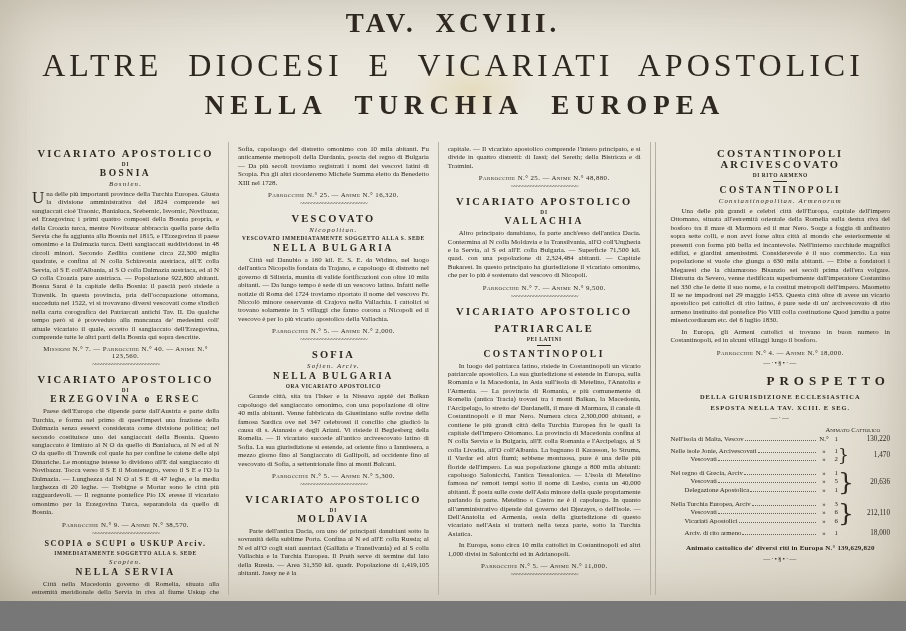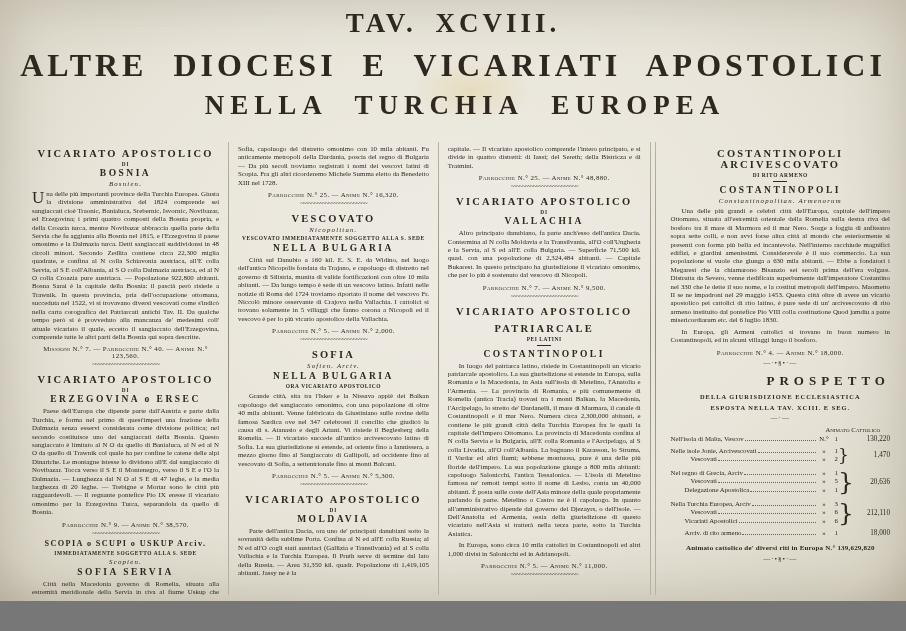--- a/index.html
+++ b/index.html
@@ -7,21 +7,21 @@
     position:relative; width:906px; height:601px; overflow:hidden;
     font-family:"Liberation Serif","DejaVu Serif",serif; color:#2e2821;
     background:
       radial-gradient(ellipse 90px 45px at 52% 15%, rgba(214,190,110,.28), rgba(214,190,110,0) 70%),
       radial-gradient(ellipse at 50% 42%, #eeebe3 0%, #e9e5da 55%, #dcd7c8 92%, #cfc9b8 100%);
     box-shadow: inset 0 0 60px rgba(110,100,80,.30);
   }
   
   .titles{position:absolute;top:8px;left:0;right:0;text-align:center;}
   .tav{font-size:27px;font-weight:bold;letter-spacing:4px;word-spacing:8px;}
-  .title1{font-size:32px;font-weight:bold;letter-spacing:4px;word-spacing:14px;margin-top:8px;}
+  .title1{font-size:32px;font-weight:normal;letter-spacing:4px;word-spacing:14px;margin-top:8px;}
   .title2{font-size:27px;font-weight:bold;letter-spacing:6px;word-spacing:16px;margin-top:6px;padding-left:24px;}
   
   .cols{position:absolute;top:142px;left:26px;right:10px;bottom:6px;display:flex;}
   .col{overflow:hidden;padding:0 6px;}
   .c1{width:196px;} .c2{width:200px;} .c3{width:202px;} .c4{width:230px;padding-left:12px;}
   .vrule{width:1px;background:linear-gradient(#b9b3a5,#8f897c 40%,#b9b3a5);margin:0 3px;}
   .vrule.dbl{margin-left:1px;}
   
   .h-vic{font-size:10.5px;font-weight:bold;letter-spacing:2.2px;text-align:center;margin-top:6px;}
   .h-di{font-size:5.2px;font-weight:bold;text-align:center;margin:2px 0 1px;letter-spacing:1px;}
@@ -84,21 +84,21 @@
       <div class="squiggle"></div>
       <div class="h-vic">VICARIATO APOSTOLICO</div>
       <div class="h-di">DI</div>
       <div class="h-name">ERZEGOVINA o ERSEC</div>
       <div class="para">Paese dell'Europa che dipende parte dall'Austria e parte dalla Turchia, e forma nel primo di quest'imperi una frazione della Dalmazia senza esservi considerata come divisione politica; nel secondo costituisce uno dei sangiaccati della Bosnia. Questo sangiaccato è limitato al N O da quello di Banialuca, al N ed al N O da quello di Trawnik col quale ha per confine le catene delle alpi Dinariche. Le montagne istesse lo dividono all'E dal sangiaccato di Novibazar. Tocca verso il S E il Montenegro, verso il S E e l'O la Dalmazia. — Lunghezza dal N O al S E di 47 leghe, e la media larghezza di 20 leghe. — Trebigne e Mortar sono le città più ragguardevoli. — Il regnante pontefice Pio IX eresse il vicariato omonimo per la Erzegovina Turca, separandola da quello di Bosnia.</div>
       <div class="stats">Parrocchie N.° 9. — Anime N.° 38,570.</div>
       <div class="squiggle"></div>
       <div class="h-small">SCOPIA o SCUPI o USKUP Arciv.</div>
       <div class="h-sub">IMMEDIATAMENTE SOGGETTO ALLA S. SEDE</div>
       <div class="h-latin">Scopien.</div>
-      <div class="h-name">SOFIA SERVIA</div>
+      <div class="h-name">NELLA SERVIA</div>
       <div class="para">Città nella Macedonia governo di Romelia, situata alla estremità meridionale della Servia in riva al fiume Uskup che l'attraversa, e che quivi si getta nel Vardar, a 38 leghe da</div>
       <div class="sig">P. II.</div>
     </div>
 
     <div class="vrule"></div>
 
     <div class="col c2">
       <div class="para cont">Sofia, capoluogo del distretto omonimo con 10 mila abitanti. Fu anticamente metropoli della Dardania, poscia del regno di Bulgaria — Da più secoli troviamo registrati i nomi dei vescovi latini di Scopia. Fra gli altri ricorderemo Michele Summa eletto da Benedetto XIII nel 1728.</div>
       <div class="stats">Parrocchie N.° 25. — Anime N.° 16,320.</div>
       <div class="squiggle"></div>

